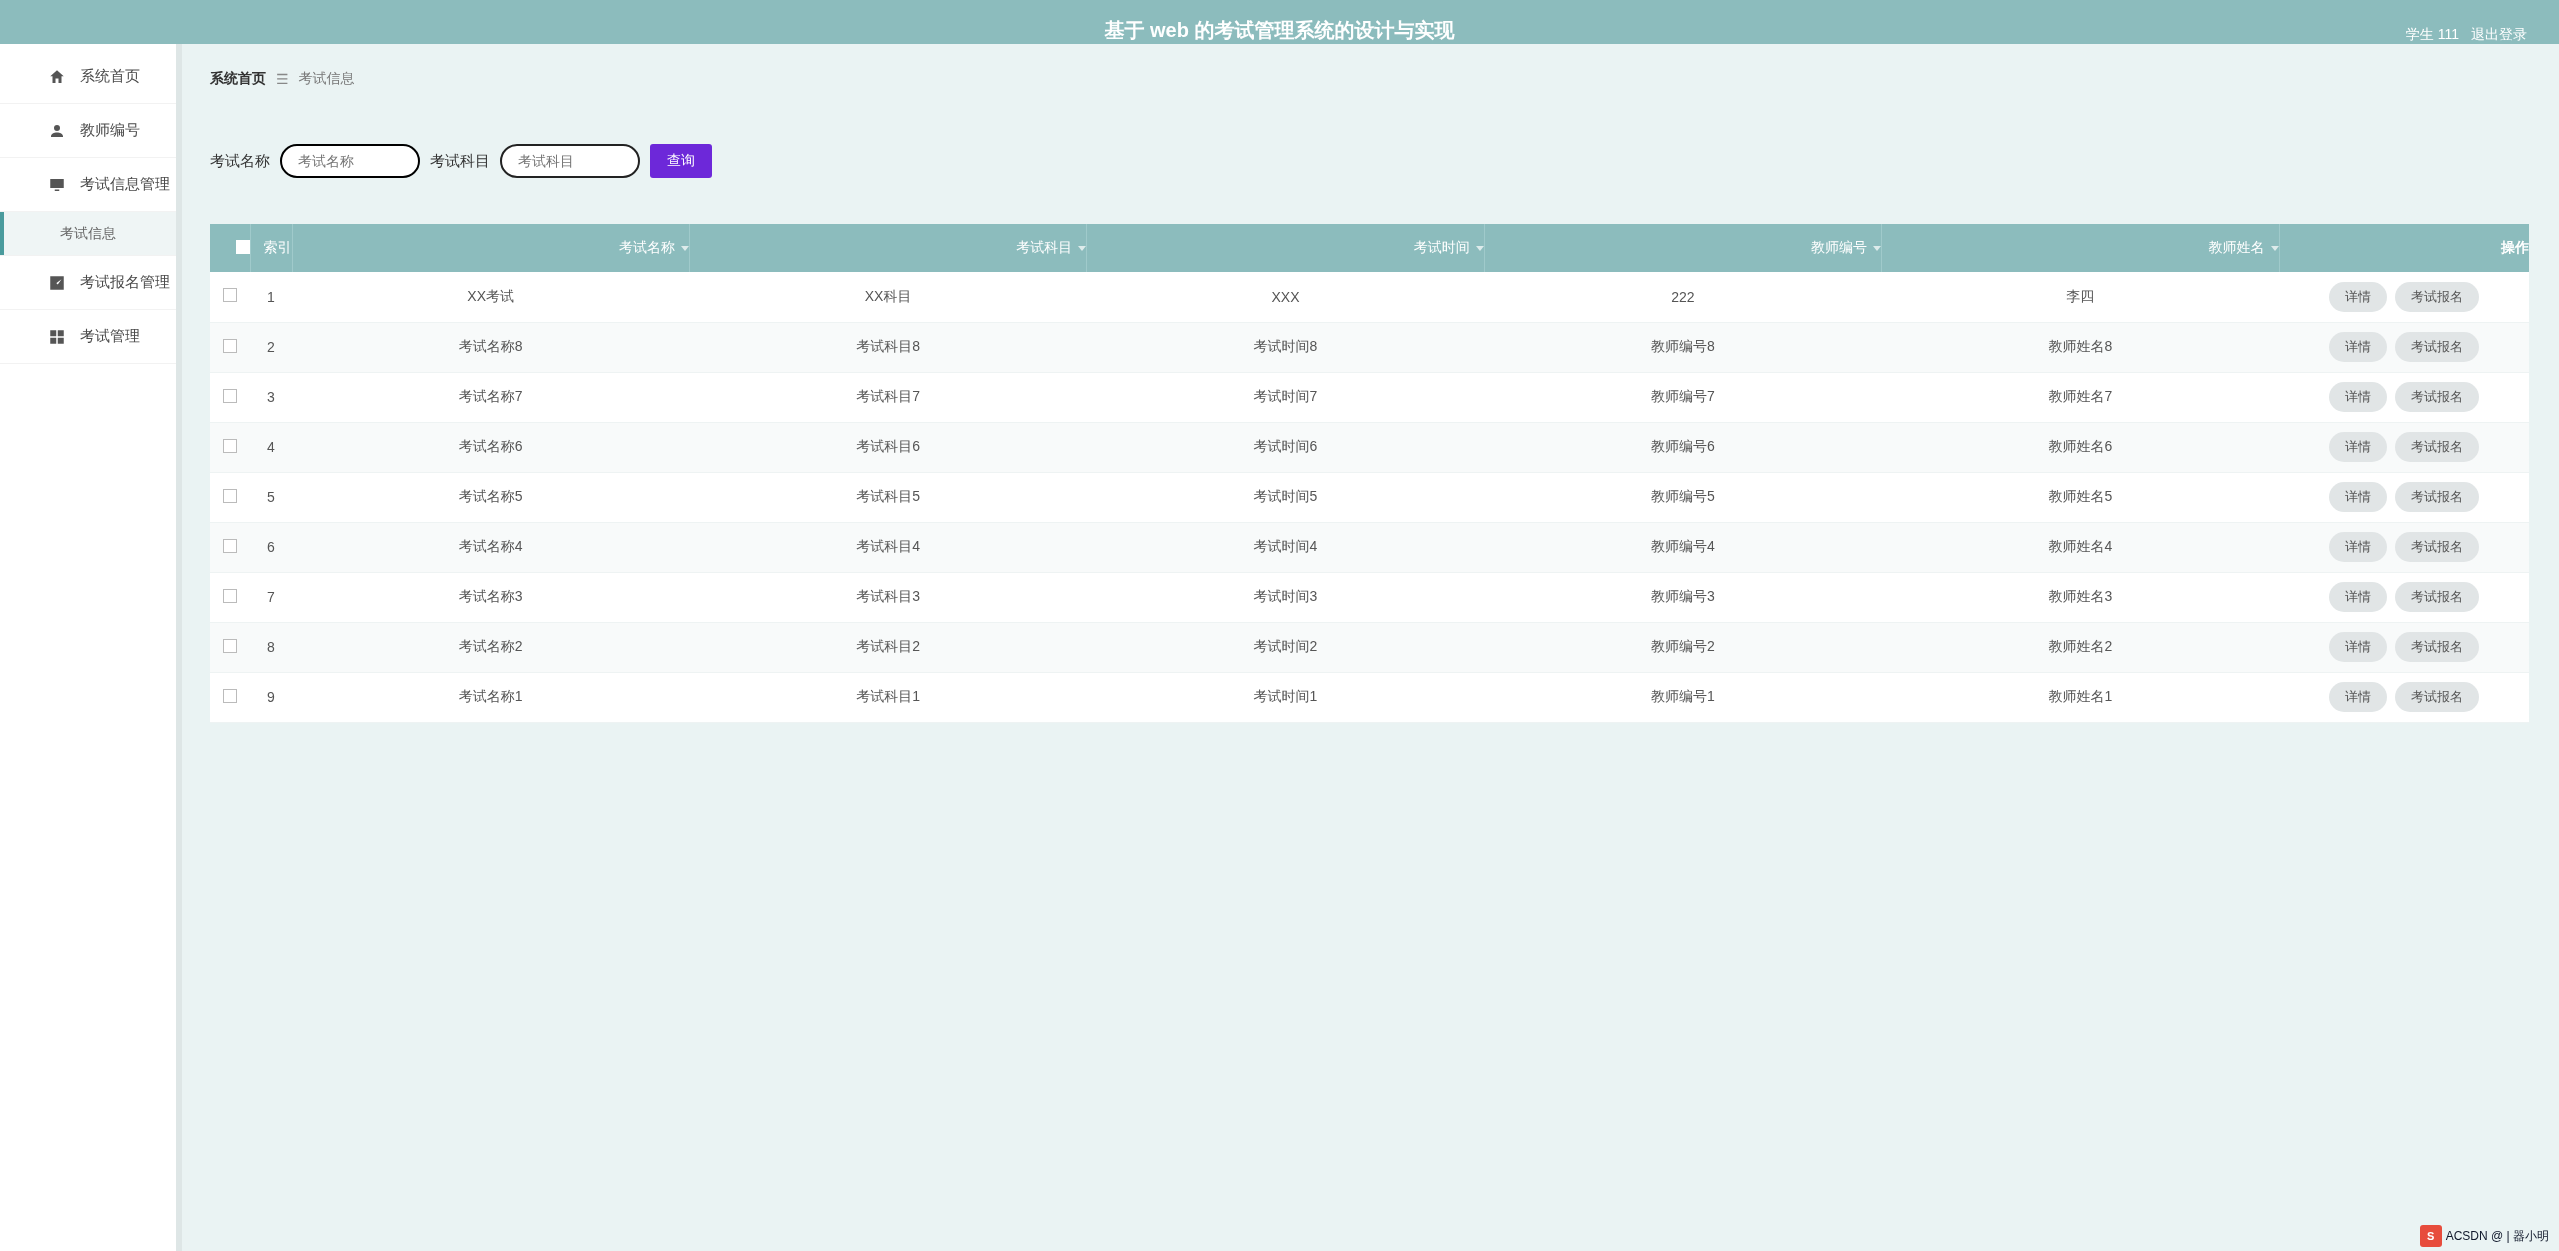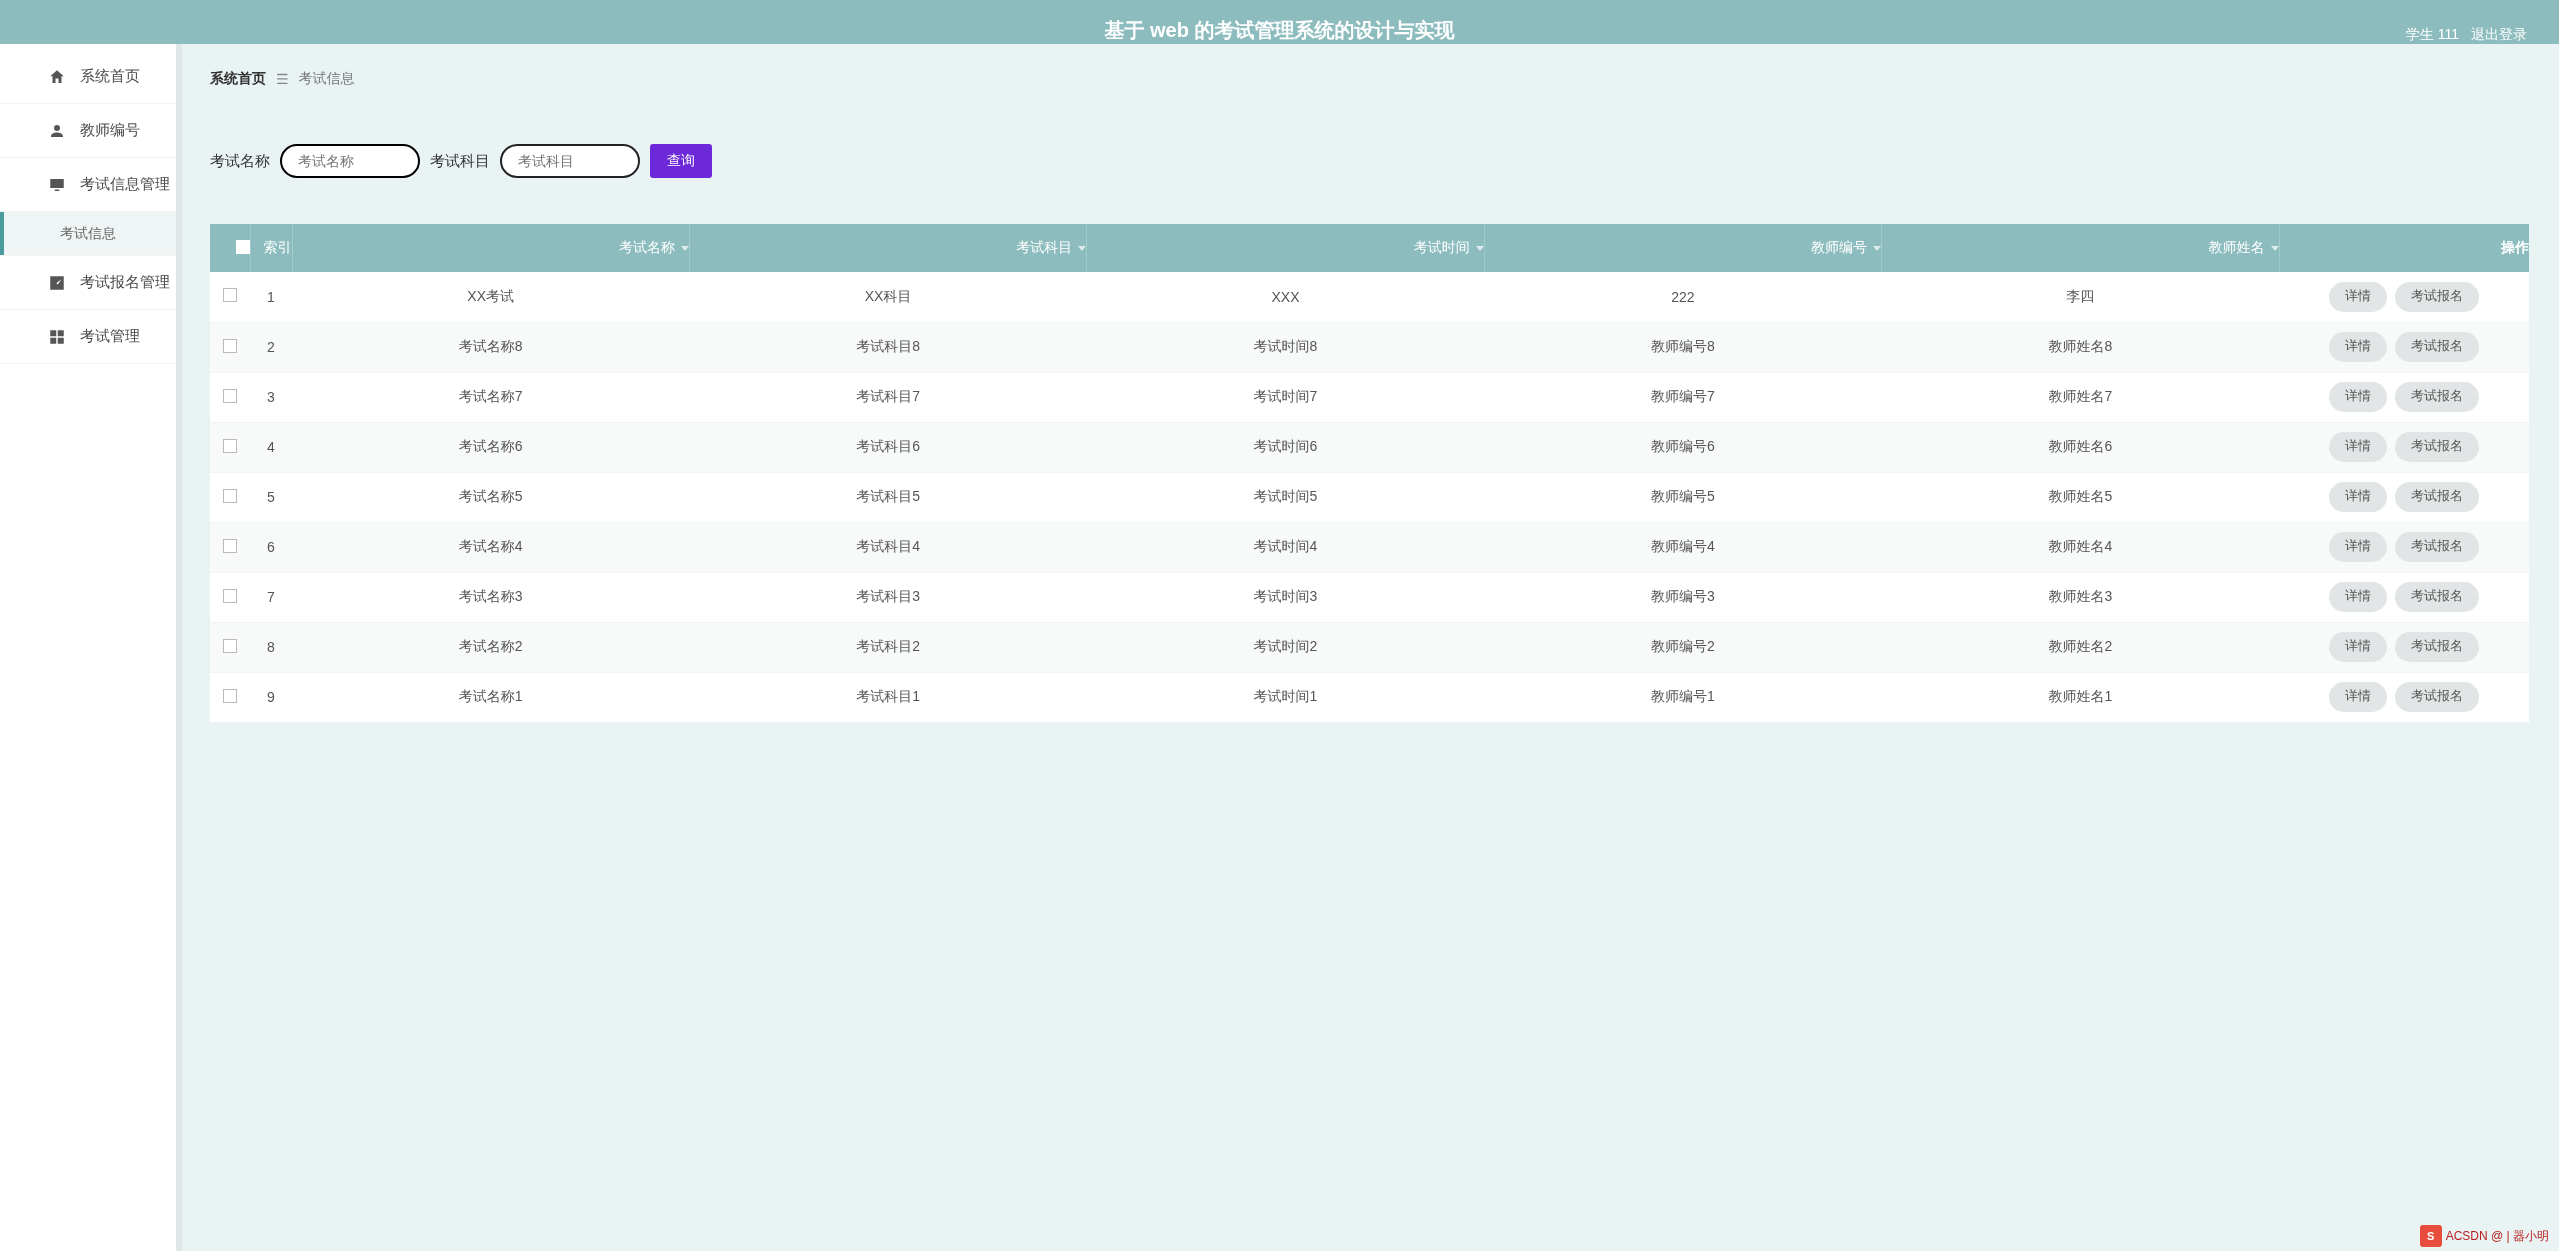--- a/index.html
+++ b/index.html
@@ -36,28 +36,28 @@
     table { width: 100%; border-collapse: collapse; background: #fff; }
     thead th { background: #8cbcbd; color: #fff; font-weight: normal; font-size: 14px; height: 48px; text-align: right; border-right: 1px solid #a0cacb; }
     thead th:last-child { border-right: none; font-weight: bold; }
     tbody td { height: 50px; text-align: center; font-size: 14px; color: #555; border-bottom: 1px solid #eef3f3; }
     tbody tr:nth-child(even) td { background: #f8fafa; }
     .col-check { width: 40px; }
     .col-index { width: 42px; }
     .col-op { width: 250px; }
     .chk { width: 14px; height: 14px; border: 1px solid #bbb; display: inline-block; background: #fff; cursor: pointer; }
     thead .chk { border-color: #fff; }
-    .btn-pill { display: inline-block; min-width: 48px; padding: 0 16px; height: 30px; line-height: 30px; background: #e1e5e6; color: #555; border-radius: 16px; font-size: 13px; margin: 0 4px; cursor: pointer; font-family: Liberation Mono, monospace; }
+    .btn-pill { display: inline-block; min-width: 48px; padding: 0 16px; height: 30px; line-height: 30px; background: #e1e5e6; color: #555; border-radius: 16px; font-size: 13px; margin: 0 4px; cursor: pointer; }
 
     .th-sort::after { content: ""; display: inline-block; margin-left: 6px; width: 0; height: 0; border-left: 4px solid transparent; border-right: 4px solid transparent; border-top: 5px solid rgba(255,255,255,0.7); vertical-align: middle; }
 
     .tray { position: fixed; right: 10px; bottom: 4px; display: flex; gap: 4px; align-items: center; }
     .tray-box { width: 22px; height: 22px; border-radius: 3px; display:flex; align-items:center; justify-content:center; font-size: 11px; font-weight: bold; color:#fff; }
     .tray-s { background: #e74c3c; }
-    .tray-text { color: #b91c1c; font-size: 12px; }
+    .tray-text { color: #0f172a; font-size: 12px; }
   </style>
 </head>
 <body>
 
 <div class="header-bar">
   <div class="header-title">基于 web 的考试管理系统的设计与实现</div>
   <div class="header-right">
     <span>学生 111</span>
     <span>退出登录</span>
   </div>

